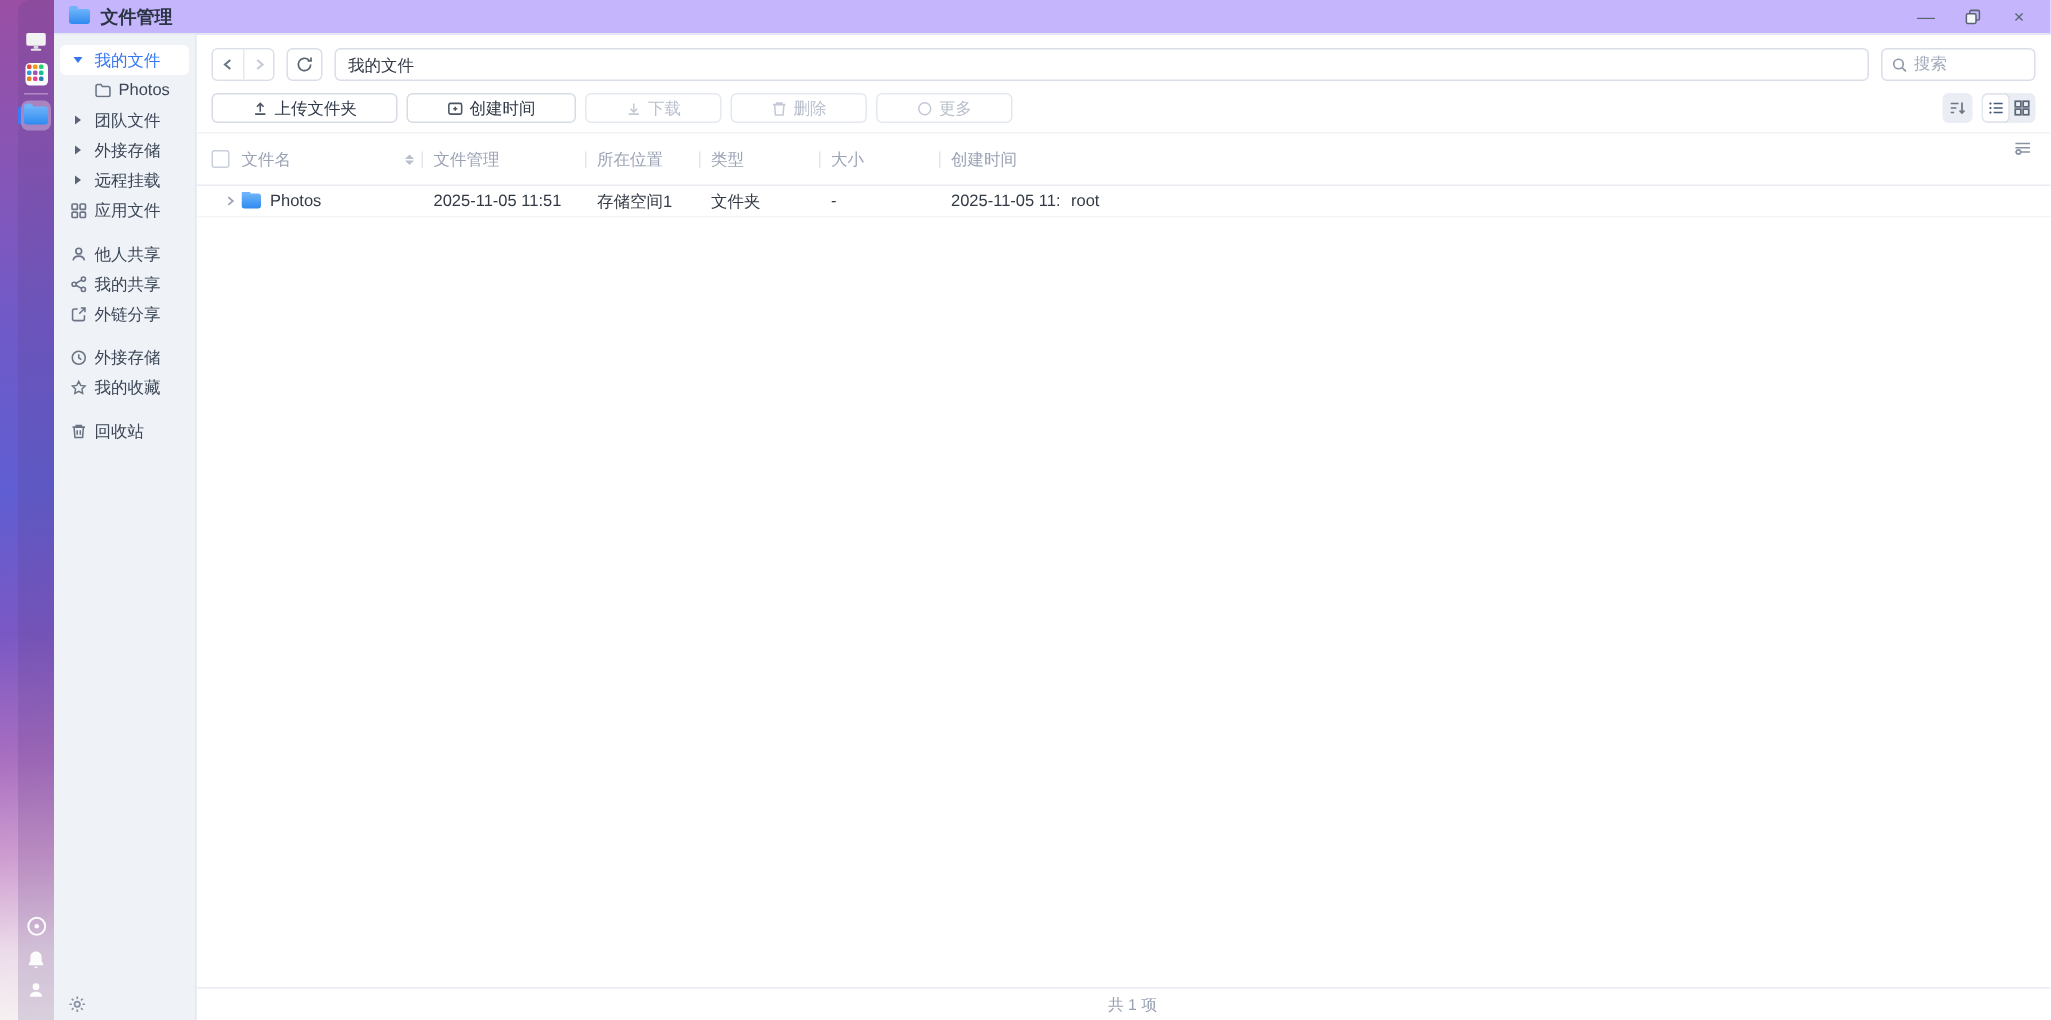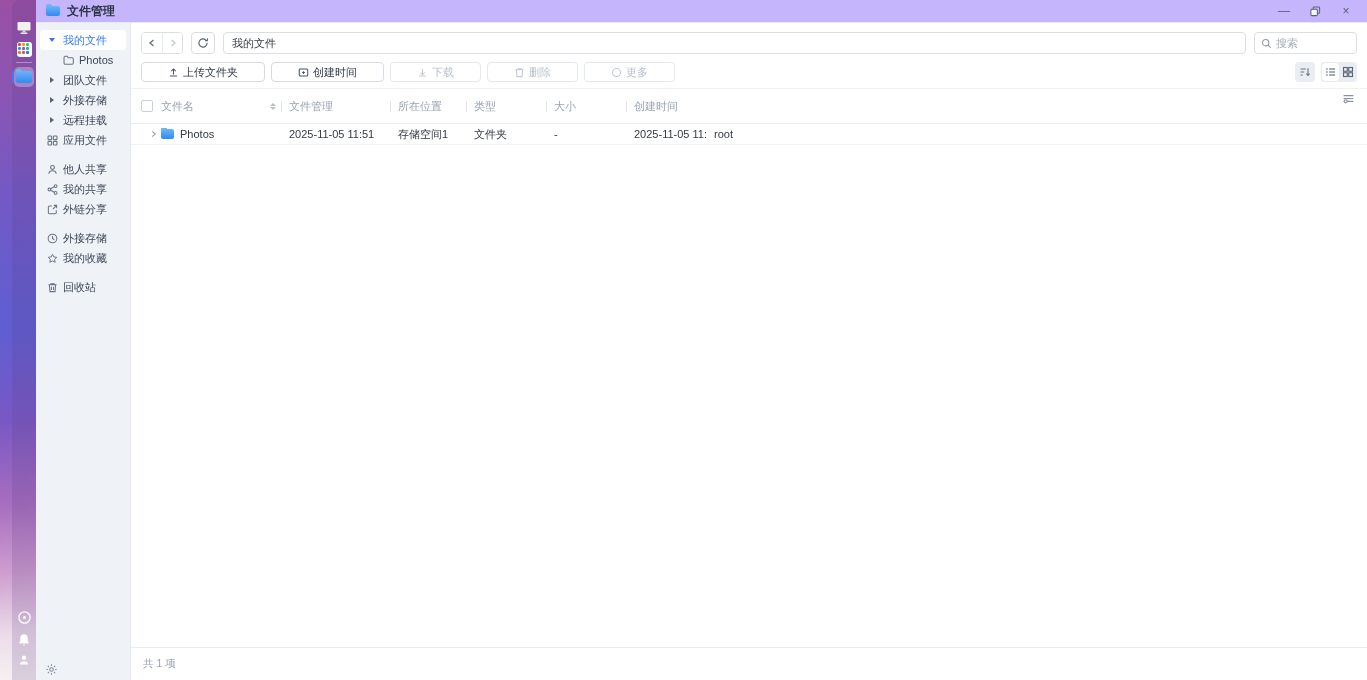--- a/index.html
+++ b/index.html
@@ -77,21 +77,21 @@
   .tri-down { width:0; height:0; border-left:3px solid transparent; border-right:3px solid transparent; border-top:3.5px solid #b7bfcc; }
   .checkbox { width:12px; height:12px; border:1px solid #c9d0db; border-radius:2px; background:#fff; }
   .col-config { position:absolute; right:12px; top:3px; color:#8a93a3; display:flex; }
 
   .tbl-row { display:grid; grid-template-columns:20px 120px 109px 76px 80px 80px 80px 1fr; align-items:center; height:21px; padding-left:10px; border-bottom:1px solid #f1f3f7; font-size:11px; color:#333a45; flex:0 0 auto; }
   .td { display:flex; align-items:center; padding-left:8px; white-space:nowrap; overflow:hidden; }
   .td-expand { justify-content:flex-start; padding-left:9px; color:#9aa3b3; }
   .td-name { gap:6px; padding-left:0; }
 
   .content-empty { flex:1; background:#fff; }
-  .statusbar { height:33px; border-top:1px solid #e8ebf1; display:flex; align-items:center; padding-left:12px; font-size:10.5px; color:#98a1b2; flex:0 0 auto; }
+  .statusbar { height:22px; border-top:1px solid #e8ebf1; display:flex; align-items:center; padding-left:12px; font-size:10.5px; color:#98a1b2; flex:0 0 auto;justify-content:center; }
 
   svg { display:block; }
 </style>
 </head>
 <body>
 
 <div class="desktop-strip">
   <div class="dock-panel"></div>
 
   <div class="dock-icon" style="top:18px;">

